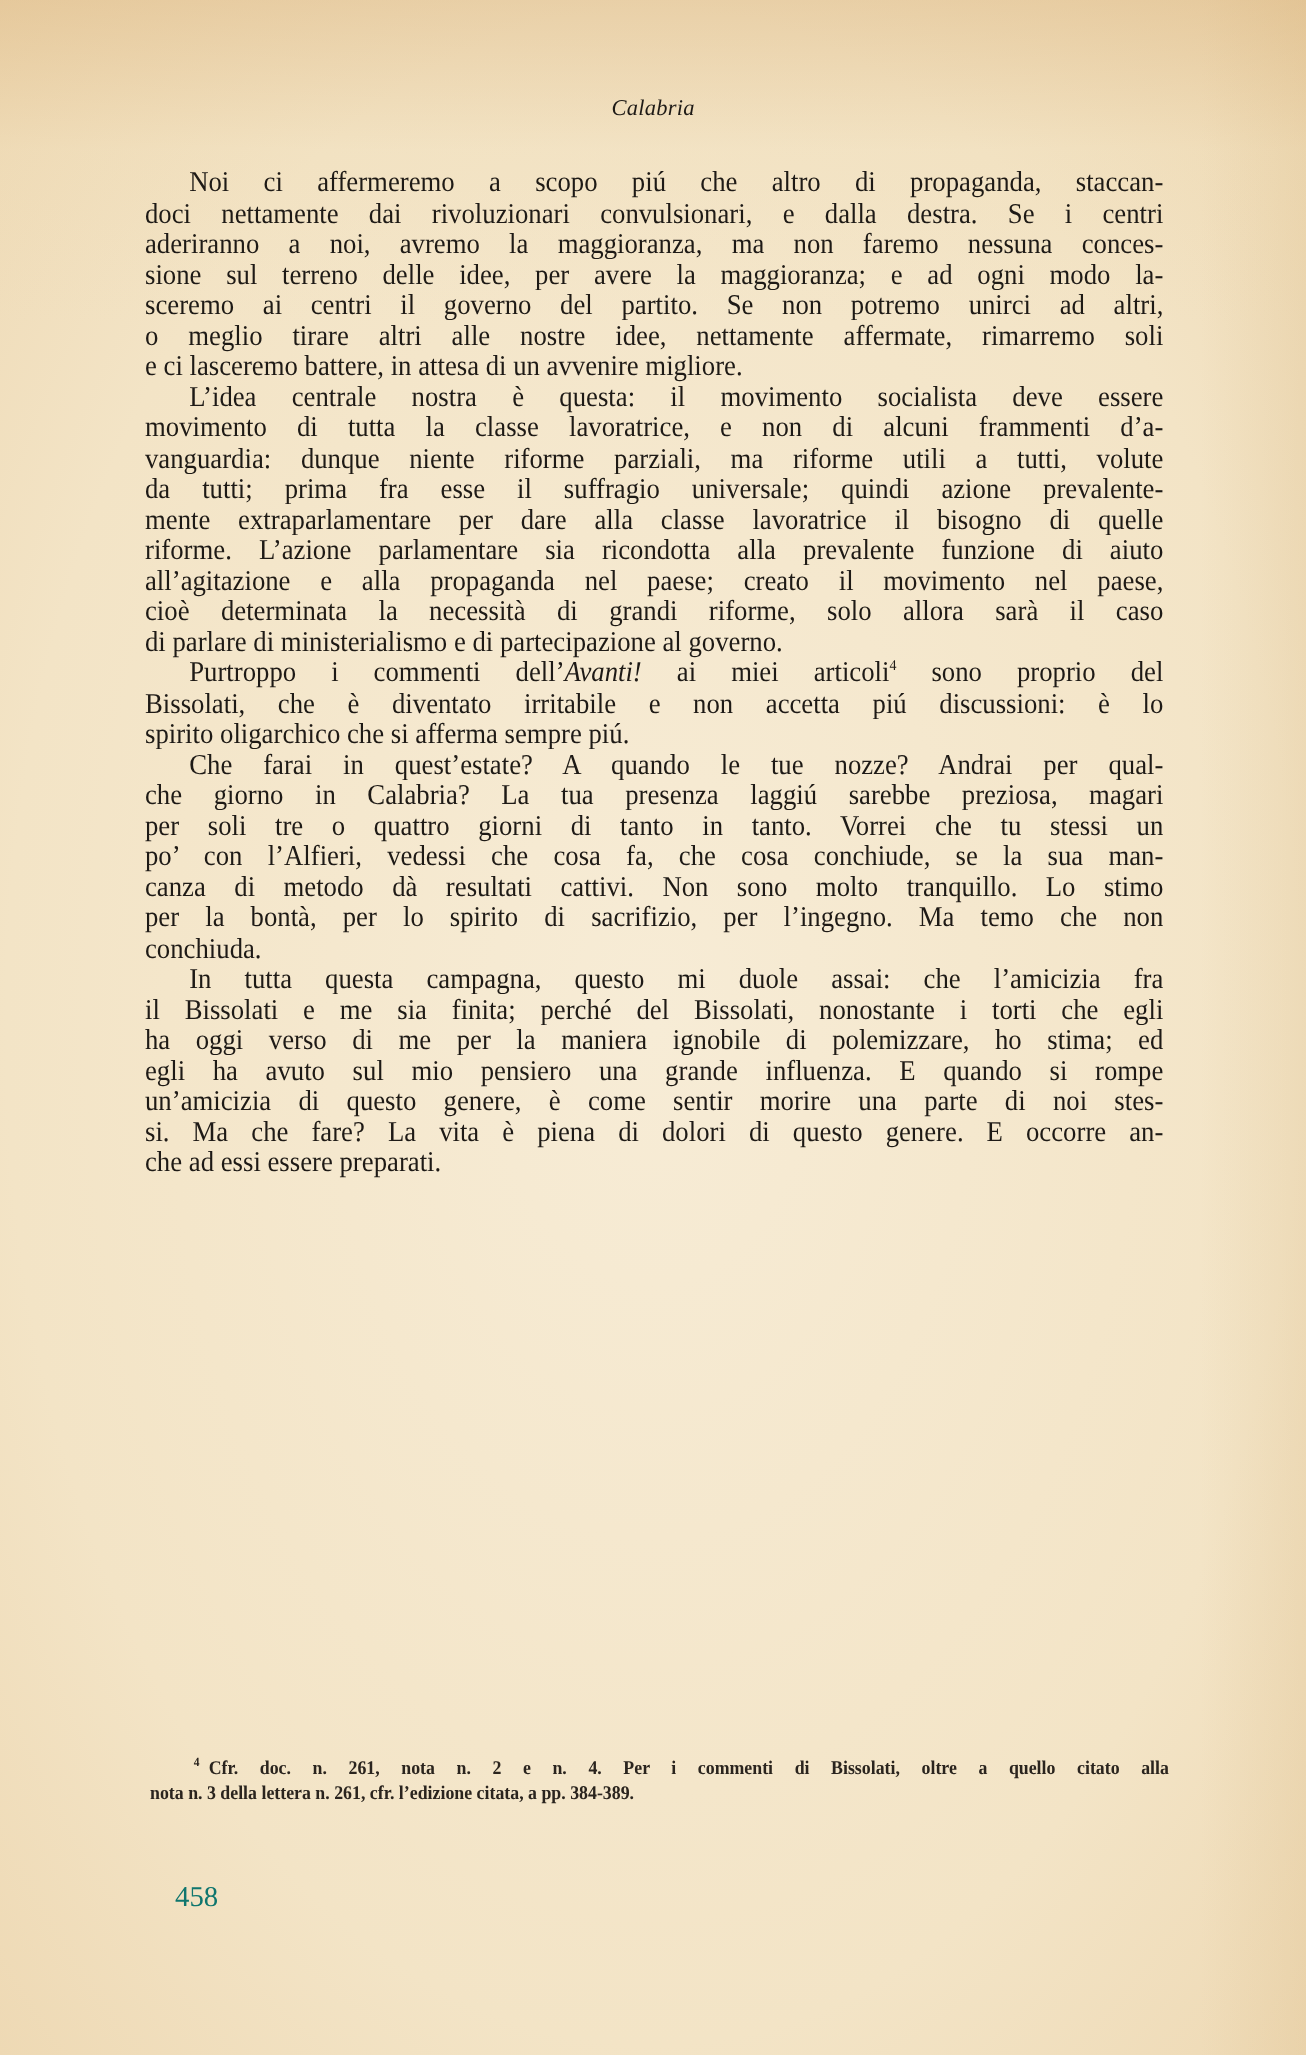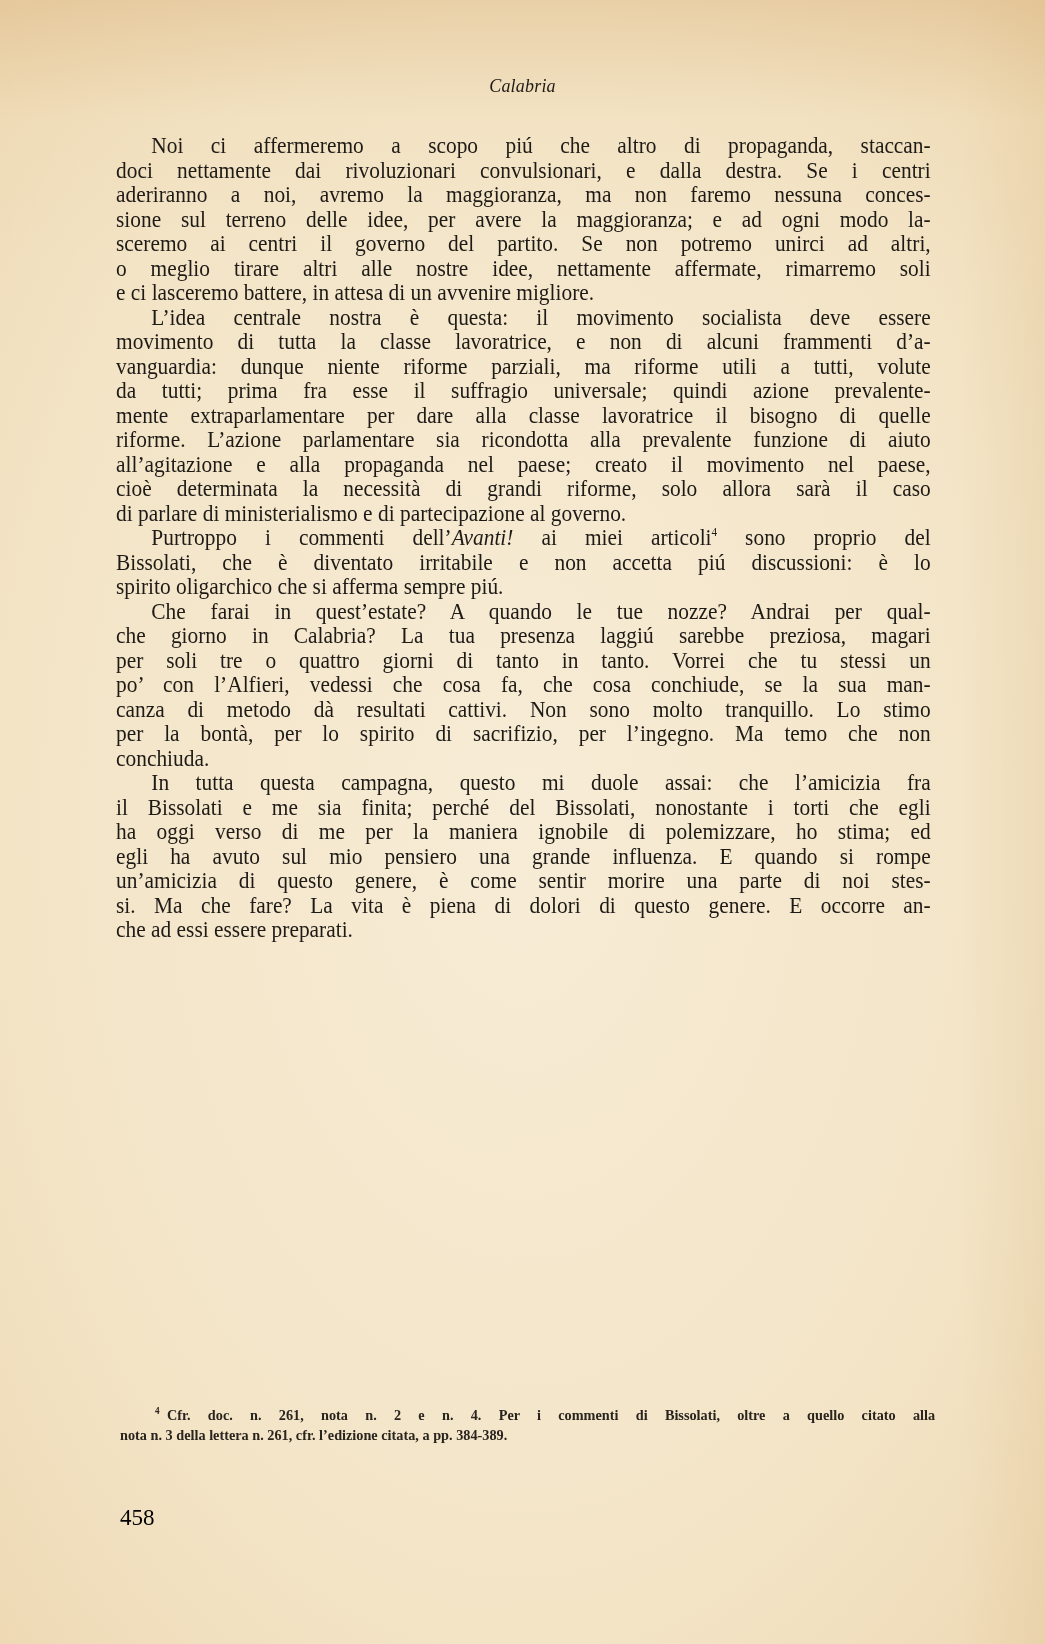--- a/index.html
+++ b/index.html
@@ -85,24 +85,24 @@
   .fn-line.indent { padding-left: 38px; width: 848px; }
   .fn-line.last { text-align-last: left; }
   .fn-sup {
     font-size: 10px;
     vertical-align: 6px;
     line-height: 0;
     margin-right: 8px;
   }
   .page-number {
     position: absolute;
-    left: 120px;
+    left: 140px;
     top: 1505px;
     font-size: 23px;
-    color: #000000;
+    color: #0f766e;
   }
 </style>
 </head>
 <body>
 
 <div class="running-head">Calabria</div>
 
 <div class="text-block">
 
   <div>

